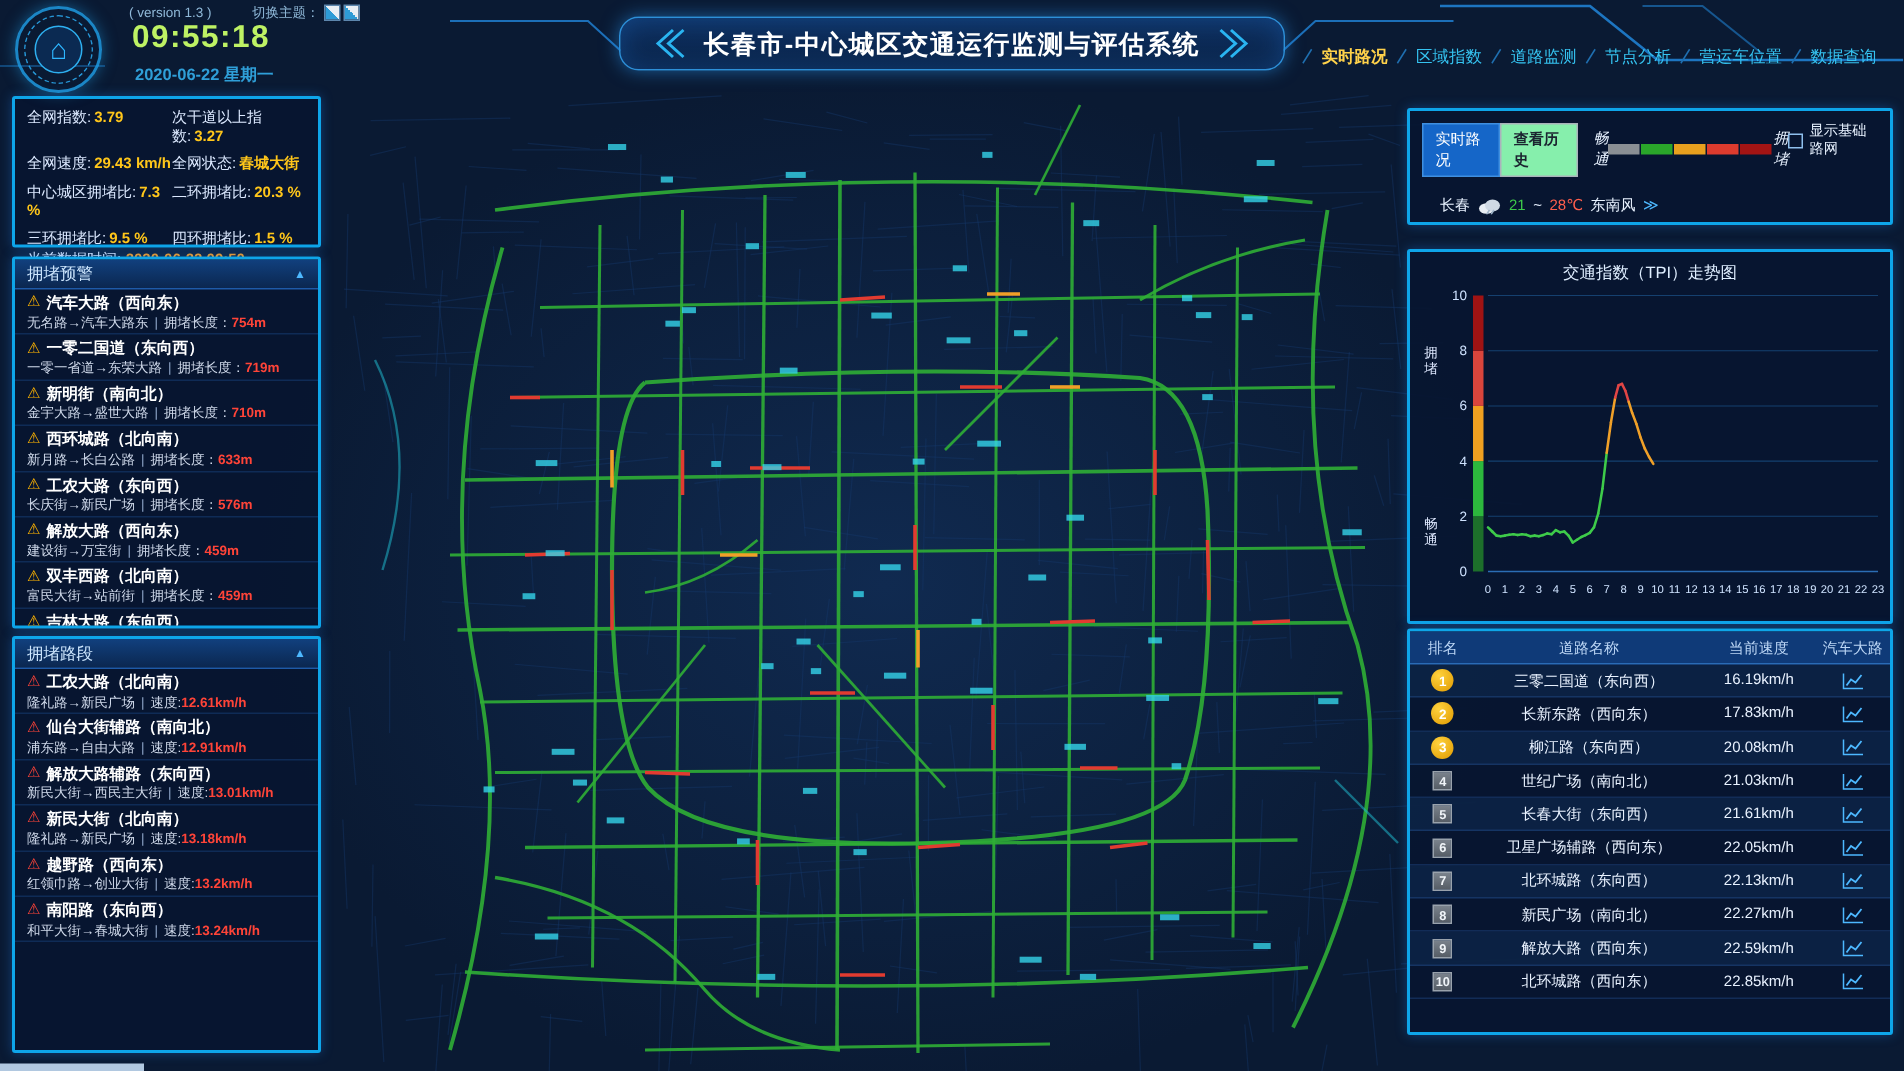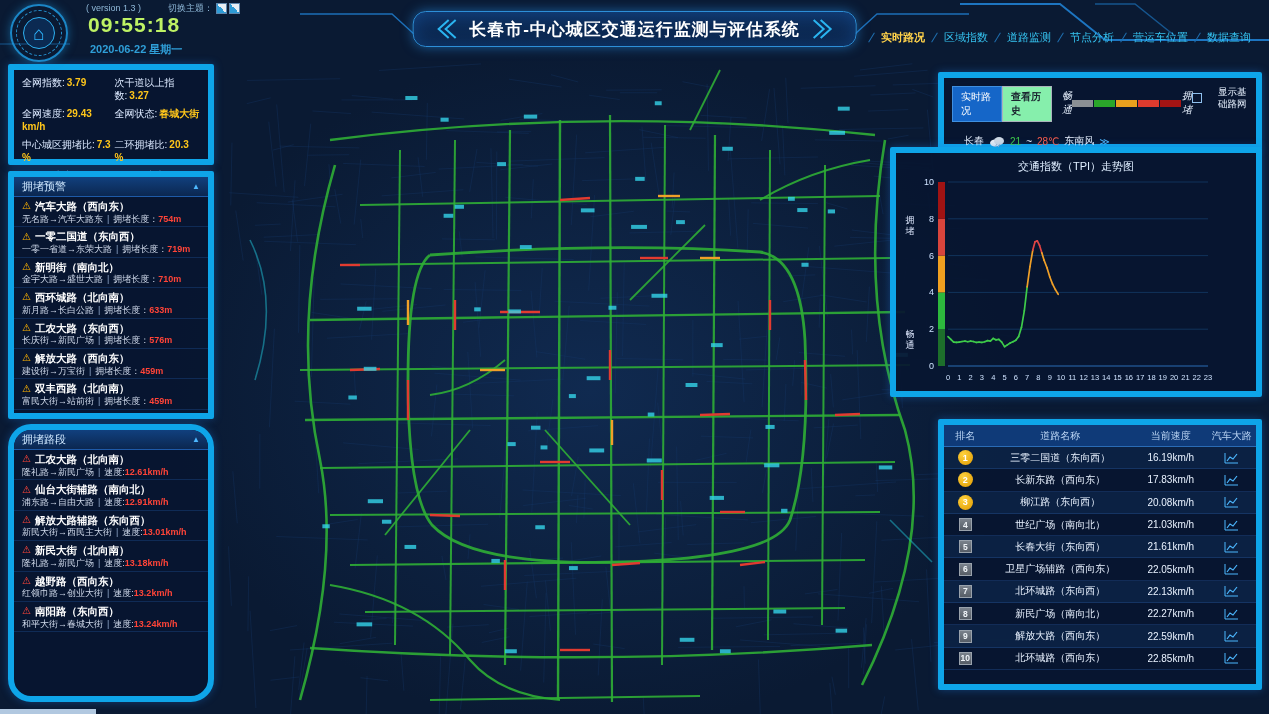--- a/index.html
+++ b/index.html
@@ -30,64 +30,64 @@
             background:linear-gradient(180deg,#0e3060,#0a2348);
             border:1px solid #2d8fd8; border-radius:13px;
             box-shadow:0 0 12px rgba(40,150,240,.55), inset 0 0 18px rgba(30,110,200,.35); }
   .banner .ttl { font-size:17px; font-weight:bold; color:#ffffff; letter-spacing:1px; white-space:nowrap; }
   .nav { position:absolute; right:18px; top:30px; display:flex; align-items:center; }
   .nav-sep { width:1px; height:11px; background:#1f6fb0; transform:rotate(32deg); margin:0 9px; }
   .nav-item { font-size:11px; color:#35c3f0; cursor:pointer; white-space:nowrap; }
   .nav-item.active { color:#ffd24a; font-weight:bold; }
 
   
-  .panel { position:absolute; background:rgba(7,22,48,.93); border:6px solid #0ea5e9;
+  .panel { position:absolute; background:rgba(7,22,48,.93); border:2px solid #0ea5e9;
            box-shadow:0 0 8px rgba(30,120,220,.4); z-index:4; border-radius:2px; }
   .phead { height:20px; background:linear-gradient(180deg,#11407e,#0b2750);
            display:flex; align-items:center; justify-content:space-between;
            padding:0 8px; font-size:11px; color:#cfe8ff; border-bottom:1px solid #1e5aa8; }
   .phead .arrow { color:#4db8ff; font-size:8px; cursor:pointer; }
 
   
   #stats { left:8px; top:64px; width:206px; height:101px; padding:7px 8px 4px 8px;
            display:flex; flex-direction:column; justify-content:space-between; }
   .stat-grid { display:grid; grid-template-columns:52% 48%; row-gap:6px; }
   .stat-cell { font-size:10px; color:#dce9ff; line-height:1.25; }
   .stat-cell b { color:#ffc61a; font-weight:bold; margin-left:2px; }
   .stat-ts { font-size:10px; color:#dce9ff; }
   .stat-ts b { color:#ff9d1e; margin-left:3px; }
 
   
   #warnings { left:8px; top:171px; width:206px; height:248px; overflow:hidden; }
-  #segments { left:8px; top:424px; width:206px; height:278px; overflow:hidden;border-radius:23px; }
+  #segments { left:8px; top:424px; width:206px; height:278px; overflow:hidden; }
   .witem { padding:3px 8px 2px 8px; border-bottom:1px solid rgba(30,80,150,.38); cursor:pointer; }
   .witem .l1 { color:#ffffff; font-size:10.5px; font-weight:bold; line-height:1.2; display:flex; align-items:center; gap:4px; }
   .witem .l1 .wi { font-size:10px; line-height:1; }
   .witem .l2 { color:#cfd9ea; font-size:9px; margin-top:1px; line-height:1.2; }
   .witem .sep { color:#8fa6c8; margin:0 4px; }
   .witem .val { color:#ff4438; font-weight:bold; }
 
   
   #roadview { right:7px; top:72px; width:324px; height:78px; padding:8px; }
   .rv-row1 { display:flex; align-items:flex-start; }
   .btn { font-size:10px; padding:3px 8px; border:1px solid #3f8fe0; cursor:pointer; }
   .btn.active { background:#1566c8; color:#fff; }
   .btn.gray { background:#86efac; color:#1b2430; border-color:#aab3bb;font-weight:bold; }
   .legend { display:flex; align-items:center; margin-left:10px; margin-top:3px; }
   .legend .lt { font-size:10px; color:#e8f2ff; margin:0 0;font-style:italic; }
   .swatch { width:21px; height:7px; margin-right:1px; }
-  .cbx-wrap { margin-left:auto; display:flex; gap:16px; align-items:center; width:70px; }
+  .cbx-wrap { margin-left:auto; display:flex; gap:4px; align-items:center; width:70px; }
   .cbx { width:10px; height:10px; border:1px solid #8fc0ee; background:transparent; margin-top:1px; cursor:pointer; flex:none; }
   .cbx-label { font-size:9.5px; color:#e8f2ff; line-height:1.25; }
   .rv-row2 { display:flex; align-items:center; gap:5px; margin-top:12px; margin-left:12px; font-size:10px; color:#e8f2ff; }
   .temp-lo { color:#3ecb4a; } .temp-hi { color:#ff5f4d; }
   .wx-more { color:#4db8ff; cursor:pointer; }
 
   
-  #chartpanel { right:7px; top:147px; width:372px; height:250px; }
+  #chartpanel { right:7px; top:166px; width:324px; height:250px; }
   .c-title { text-align:center; font-size:11px; color:#dfeeff; padding-top:6px; }
 
   
   #ranking { right:7px; top:419px; width:324px; height:271px; }
   .r-title { height:24px; background:linear-gradient(180deg,#1a56a8,#0d2f63);
              display:flex; align-items:center; justify-content:center;
              font-size:12px; font-weight:bold; color:#ffffff; }
   .r-head { display:flex; height:22px; background:#0f3a78; border-bottom:1px solid #2a6bb5;
             font-size:10px; color:#bcd6f5; align-items:center; }
   .r-row { display:flex; height:22.3px; align-items:center; font-size:10px; color:#e9f2ff;

